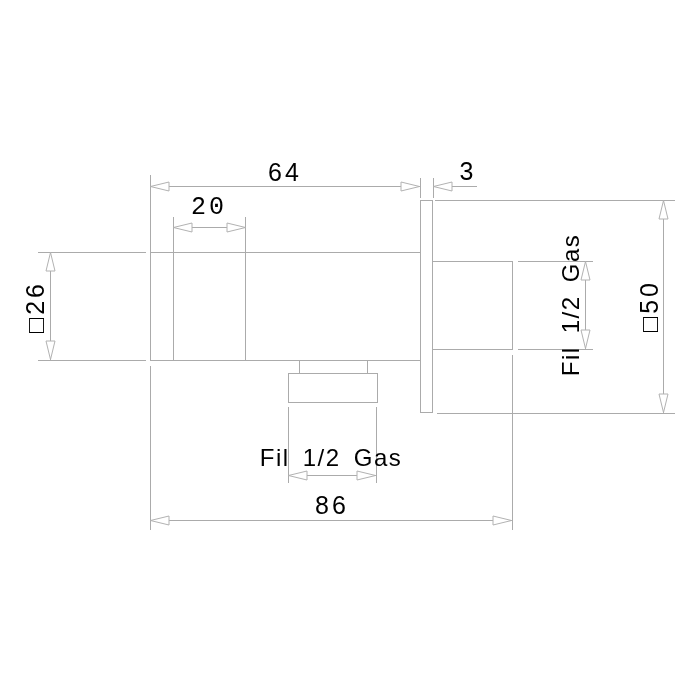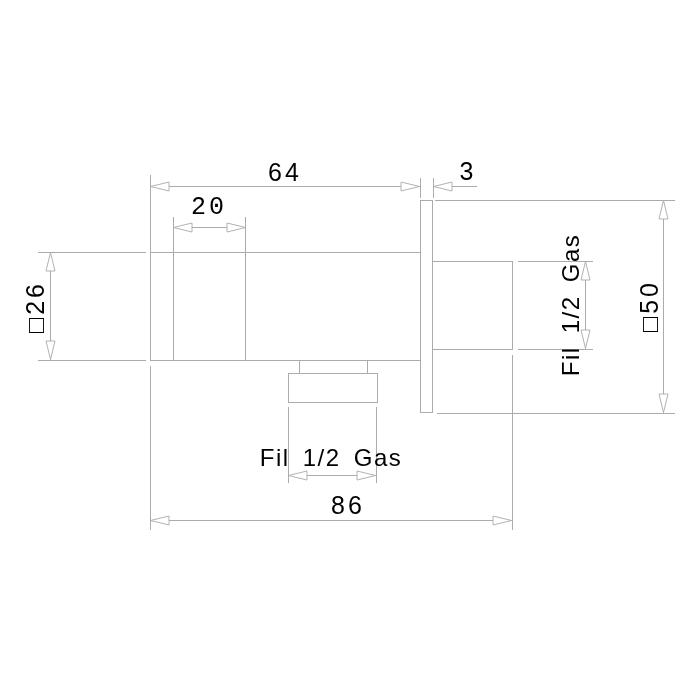--- a/index.html
+++ b/index.html
@@ -111,15 +111,15 @@
 
   <div class="vl" style="left:150px;top:366px;height:164px;"></div>
   <div class="vl" style="left:512px;top:355px;height:175px;"></div>
   <div class="hl" style="left:150px;top:520px;width:362px;"></div>
   <svg class="ar" style="left:150px;top:515px;" width="20" height="11">
       <polygon points="0.5,5.5 19,1 19,10"></polygon>
     </svg>
   <svg class="ar" style="left:492px;top:515px;" width="20" height="11">
       <polygon points="19.5,5.5 1,1 1,10"></polygon>
     </svg>
-  <div class="lbl num" style="left:332px;top:505px;margin-left:16px;">86</div>
+  <div class="lbl num" style="left:332px;top:505px;">86</div>
 
 </div>
 
 </body></html>

